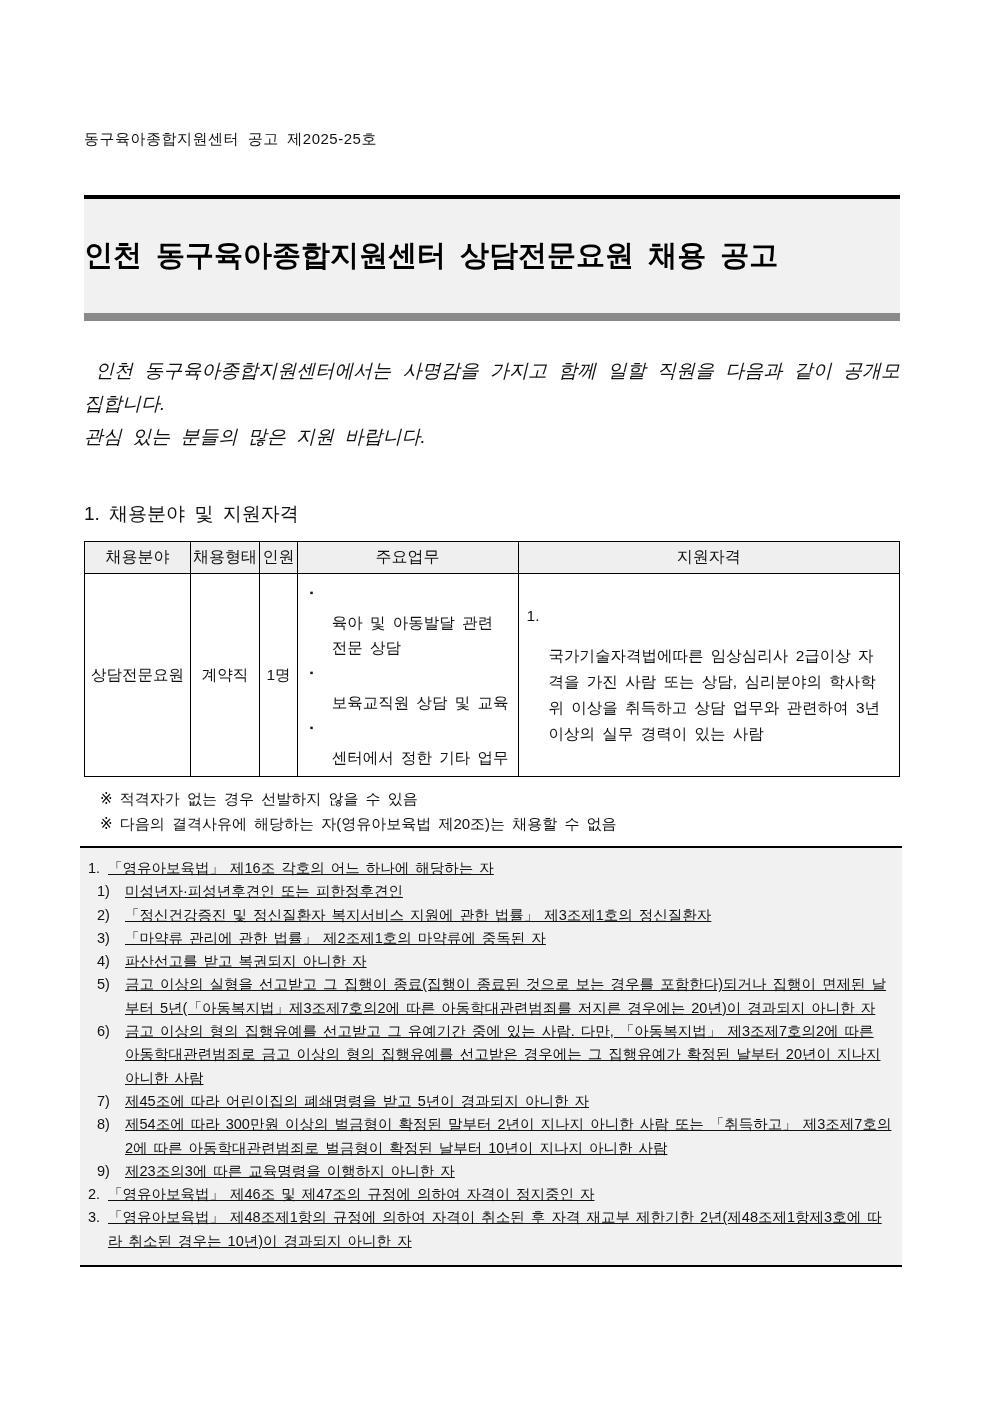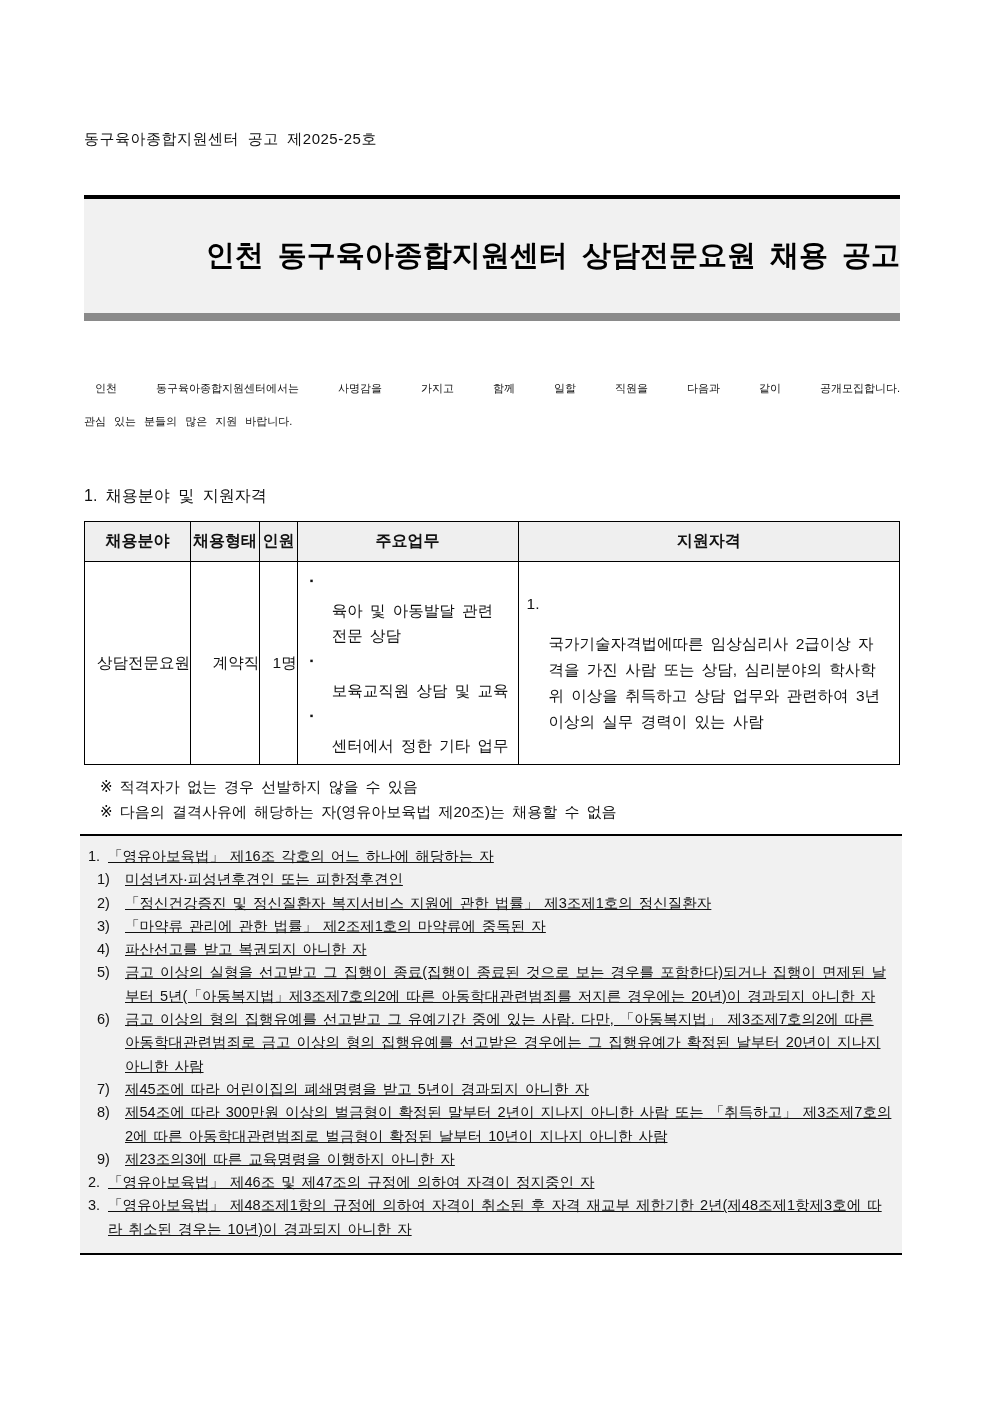--- a/index.html
+++ b/index.html
@@ -25,79 +25,80 @@
     color: #111;
   }
   .title-banner {
     margin-top: 46px;
     border-top: 4px solid #000000;
     border-bottom: 8px solid #8a8a8a;
     background: #f1f1f1;
     height: 126px;
     display: flex;
     align-items: center;
-    justify-content: flex-end;
+    justify-content: flex-start;
   }
   .title-banner h1 {
     font-size: 29px;
     font-weight: bold;
     color: #000;
     letter-spacing: 0px;
     word-spacing: 6px;
     text-align: center;
   }
   .intro {
-    margin-top: 51px;
-    font-size: 11px;
+    margin-top: 33px;
+    font-size: 19px;
     line-height: 33px;
     word-spacing: 5px;
+    font-style: italic;
   }
   .intro .l1 {
     text-indent: 11px;
     text-align: justify;
     text-align-last: justify;
   }
   .intro .l2 { text-align: left; }
   .date-block {
     margin-top: 28px;
     text-align: right;
     font-size: 16.5px;
     line-height: 35px;
     word-spacing: 5px;
   }
   .section-heading {
     margin-top: 48px;
-    font-size: 16px;
+    font-size: 19px;
     word-spacing: 4px;
     color: #111;
   }
   table.recruit {
     margin-top: 14px;
     width: 100%;
     border-collapse: collapse;
     table-layout: fixed;
   }
   table.recruit th, table.recruit td {
     border: 1.6px solid #000000;
     vertical-align: middle;
   }
   table.recruit th {
     background: #efefef;
     font-size: 16px;
-    font-weight: bold;
-    height: 40px;
+    font-weight: normal;
+    height: 32px;
     text-align: center;
     word-spacing: 1px;
   }
   table.recruit td {
     height: 158px;
     font-size: 15.5px;
     background: #ffffff;
   }
-  td.c-center { text-align: right; word-spacing: 2px; }
+  td.c-center { text-align: center; word-spacing: 2px; }
   .col-field { width: 13%; }
   .col-type  { width: 8.5%; }
   .col-count { width: 4.6%; }
   .col-duty  { width: 27.1%; }
   .col-qual  { width: 46.8%; }
   .duties {
     list-style: none;
     padding: 6px 6px 6px 12px;
   }
   .duties li {

